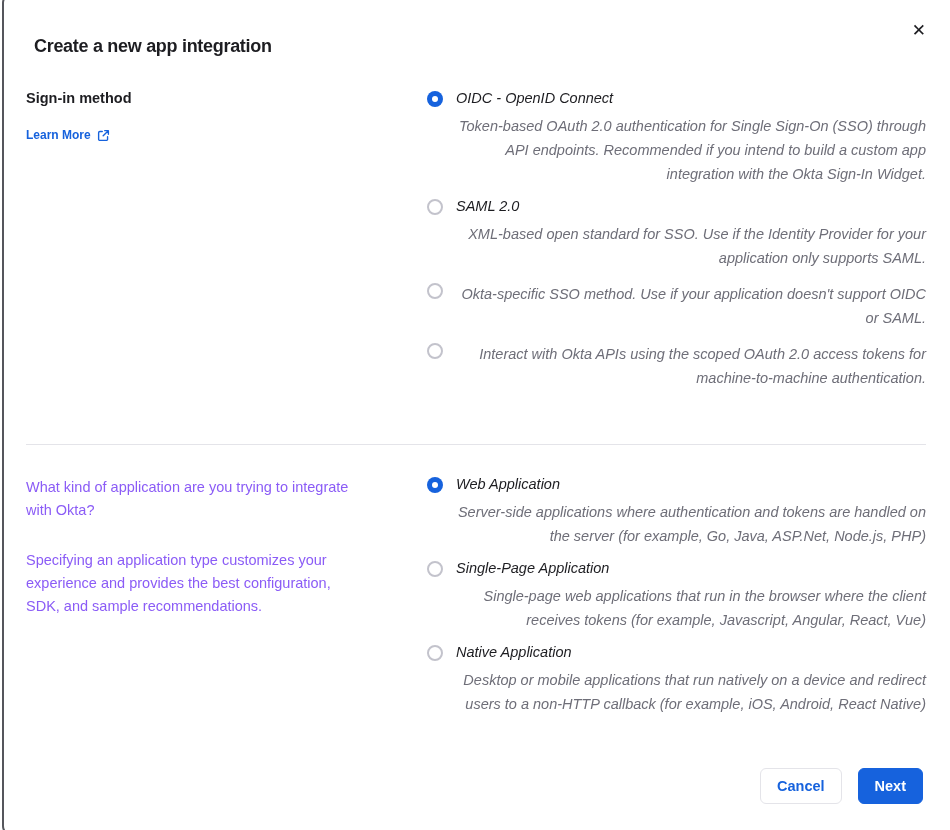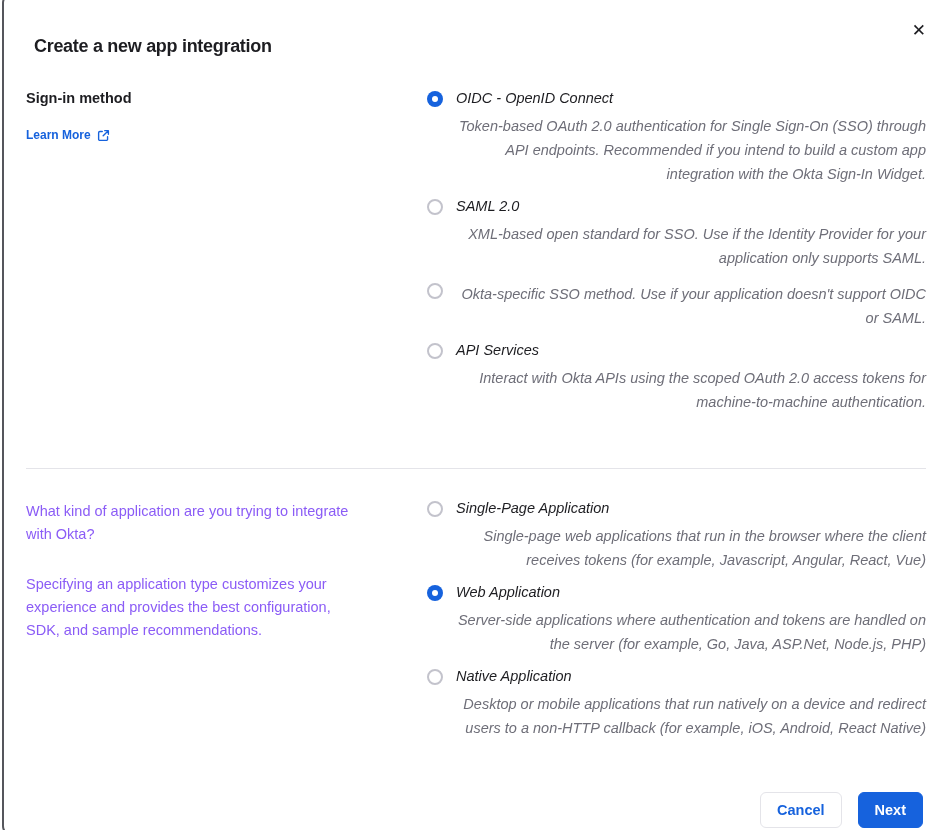--- a/index.html
+++ b/index.html
@@ -192,50 +192,49 @@
       <div class="option">
         <span class="radio"></span>
         <div>
           <div class="option-desc">Okta-specific SSO method. Use if your application doesn't support OIDC or SAML.</div>
         </div>
       </div>
 
       <div class="option">
         <span class="radio"></span>
         <div>
-          <div class="option-label">API Services</div>
           <div class="option-desc">Interact with Okta APIs using the scoped OAuth 2.0 access tokens for machine-to-machine authentication.</div>
         </div>
       </div>
 
     </div>
   </div>
 
   <hr class="divider">
 
   <div class="section">
     <div class="section-left">
       <p class="section-para">What kind of application are you trying to integrate with Okta?</p>
       <p class="section-para">Specifying an application type customizes your experience and provides the best configuration, SDK, and sample recommendations.</p>
     </div>
     <div class="section-right">
 
       <div class="option">
+        <span class="radio on"></span>
+        <div>
+          <div class="option-label">Web Application</div>
+          <div class="option-desc">Server-side applications where authentication and tokens are handled on the server (for example, Go, Java, ASP.Net, Node.js, PHP)</div>
+        </div>
+      </div>
+
+      <div class="option">
         <span class="radio"></span>
         <div>
           <div class="option-label">Single-Page Application</div>
           <div class="option-desc">Single-page web applications that run in the browser where the client receives tokens (for example, Javascript, Angular, React, Vue)</div>
-        </div>
-      </div>
-
-      <div class="option">
-        <span class="radio on"></span>
-        <div>
-          <div class="option-label">Web Application</div>
-          <div class="option-desc">Server-side applications where authentication and tokens are handled on the server (for example, Go, Java, ASP.Net, Node.js, PHP)</div>
         </div>
       </div>
 
       <div class="option">
         <span class="radio"></span>
         <div>
           <div class="option-label">Native Application</div>
           <div class="option-desc">Desktop or mobile applications that run natively on a device and redirect users to a non-HTTP callback (for example, iOS, Android, React Native)</div>
         </div>
       </div>

